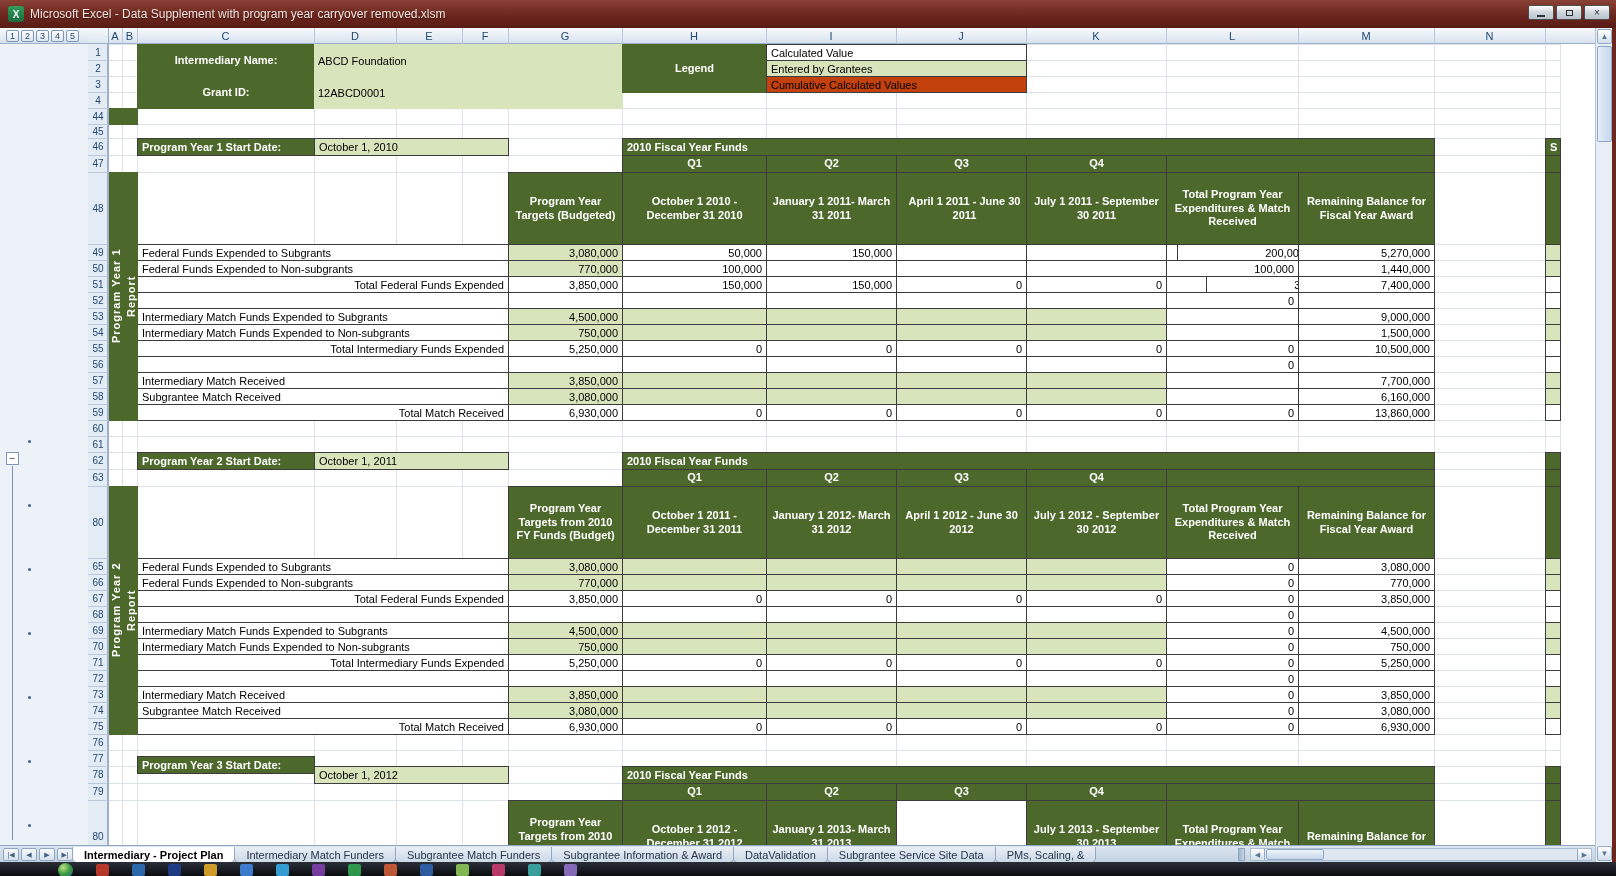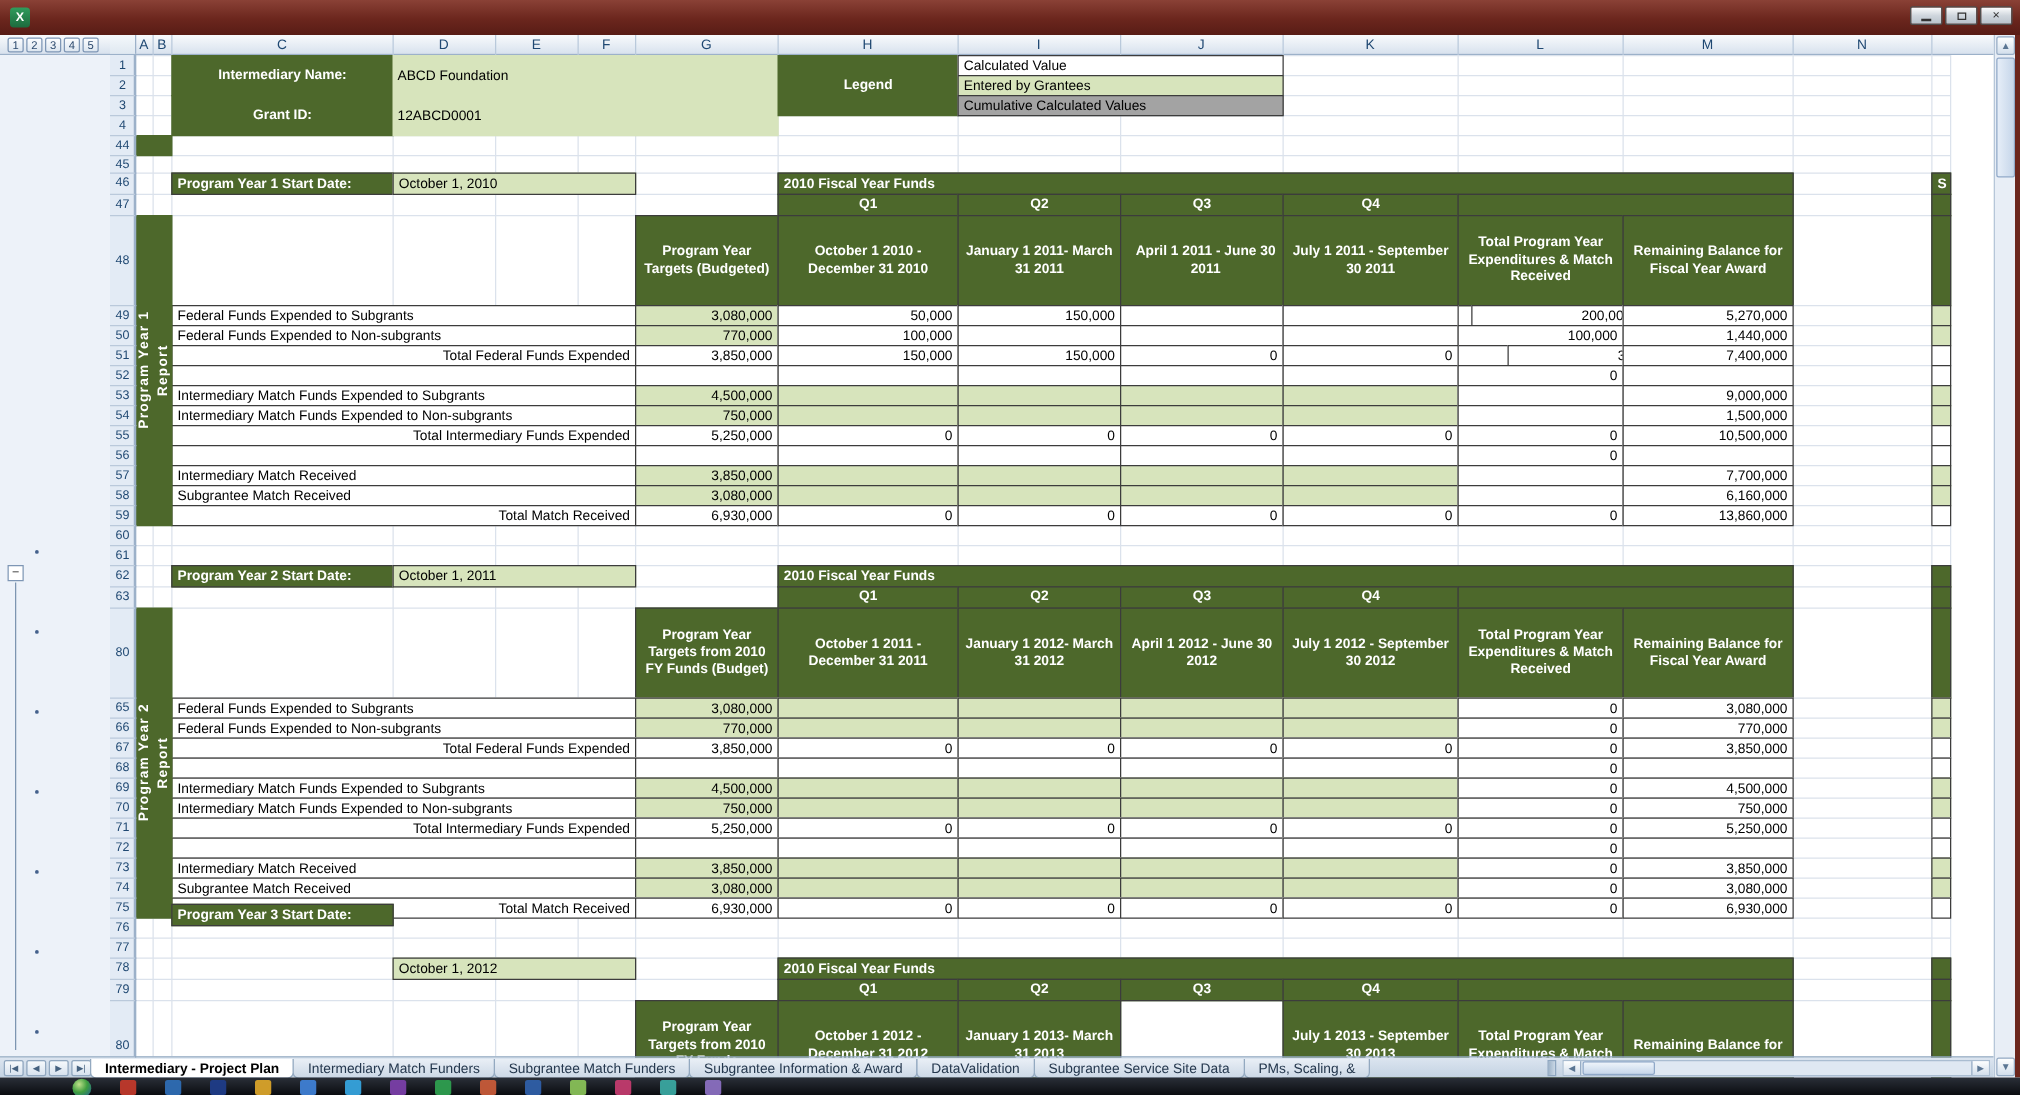--- a/index.html
+++ b/index.html
@@ -36,21 +36,21 @@
   .rowlbl{position:absolute;display:flex;align-items:center;justify-content:center;font-size:10px;color:#1f4872;
     border-bottom:1px solid #bac9db;border-right:1px solid #9cb1c9}
   .obox{position:absolute;width:13px;height:13px;border:1px solid #7e96b5;background:#fff;font-size:10px;line-height:11px;text-align:center;color:#333}
   .odot{position:absolute;width:3px;height:3px;border-radius:50%;background:#44618c}
 
   
   .cell{position:absolute;display:flex;align-items:center;font-size:11px;color:#000;overflow:hidden;white-space:nowrap;background:#fff}
   .b{border:1px solid #3c3c3c}
   .dkg{background:#4d682b;color:#fff;font-weight:bold}
   .ltg{background:#d7e4bc;color:#000;font-weight:normal}
-  .ylw{background:#a3a3a3}
+  .ylw{background:#c2410c}
   .num{justify-content:flex-end;padding:0 4px}
   .lft{padding:0 4px}
   .rgt{justify-content:flex-end;padding:0 4px}
   .ctr{justify-content:center;text-align:center;white-space:normal;line-height:1.25;padding:0 2px}
   .vtext{position:absolute;z-index:3;writing-mode:vertical-rl;transform:rotate(180deg);display:flex;align-items:center;
     justify-content:center;color:#fff;font-weight:bold;font-size:11px;letter-spacing:1px}
 
   
   .vscroll{position:absolute;left:1595px;top:28px;width:17px;height:834px;background:#e8eef6;border-left:1px solid #b6c6d8;z-index:25}
   .varrow{position:absolute;left:1px;top:1px;width:15px;height:15px;border:1px solid #95abc4;border-radius:2px;
@@ -86,20 +86,21 @@
     background:radial-gradient(circle at 35% 30%,#bfe08a,#3f9e3f 45%,#1d5a9e)}
   .tkicon{position:absolute;top:2px;width:13px;height:12px;border-radius:2px;opacity:.95}
 </style>
 </head>
 <body>
 
 <div class="screen">
 
   <div class="titlebar">
     <div class="appicon">X</div>
+    <div class="titletext">Microsoft Excel - Data Supplement with program year carryover removed.xlsm</div>
     <div class="winbtns">
       <div class="wbtn">
           <span class="glyph-min"></span>
         </div>
       <div class="wbtn">
           <span class="glyph-restore"></span>
         </div>
       <div class="wbtn">×</div>
     </div>
   </div>
@@ -442,21 +443,21 @@
       <div class="cell b num " style="left: 622px; top: 718px; width: 145px; height: 17px;">0</div>
       <div class="cell b num " style="left: 766px; top: 718px; width: 131px; height: 17px;">0</div>
       <div class="cell b num " style="left: 896px; top: 718px; width: 131px; height: 17px;">0</div>
       <div class="cell b num " style="left: 1026px; top: 718px; width: 141px; height: 17px;">0</div>
       <div class="cell b num" style="left: 1166px; top: 718px; width: 133px; height: 17px;">0</div>
       <div class="cell b num" style="left: 1298px; top: 718px; width: 137px; height: 17px;">6,930,000</div>
       <div class="cell b " style="left: 1545px; top: 718px; width: 16px; height: 17px;"></div>
       <div class="cell dkg" style="left: 108px; top: 486px; width: 30px; height: 249px;"></div>
       <div class="vtext" style="left: 108px; top: 486px; width: 15px; height: 248px;">Program Year 2</div>
       <div class="vtext" style="left: 123px; top: 486px; width: 15px; height: 248px;">Report</div>
-      <div class="cell dkg lft b" style="left: 137px; top: 723px; width: 178px; height: 18px;">Program Year 3 Start Date:</div>
+      <div class="cell dkg lft b" style="left: 137px; top: 756px; width: 178px; height: 18px;">Program Year 3 Start Date:</div>
       <div class="cell ltg lft b" style="left: 314px; top: 766px; width: 195px; height: 18px;">October 1, 2012</div>
       <div class="cell dkg lft b" style="left: 622px; top: 766px; width: 813px; height: 18px;">2010 Fiscal Year Funds</div>
       <div class="cell dkg lft b" style="left: 1545px; top: 766px; width: 16px; height: 18px;"></div>
       <div class="cell dkg ctr b" style="left: 622px; top: 783px; width: 145px; height: 18px;">Q1</div>
       <div class="cell dkg ctr b" style="left: 766px; top: 783px; width: 131px; height: 18px;">Q2</div>
       <div class="cell dkg ctr b" style="left: 896px; top: 783px; width: 131px; height: 18px;">Q3</div>
       <div class="cell dkg ctr b" style="left: 1026px; top: 783px; width: 141px; height: 18px;">Q4</div>
       <div class="cell dkg b" style="left: 1166px; top: 783px; width: 269px; height: 18px;"></div>
       <div class="cell dkg b" style="left: 1545px; top: 783px; width: 16px; height: 18px;"></div>
       <div class="cell dkg ctr b" style="left: 508px; top: 800px; width: 115px; height: 73px;">Program Year Targets from 2010 FY Funds</div>

